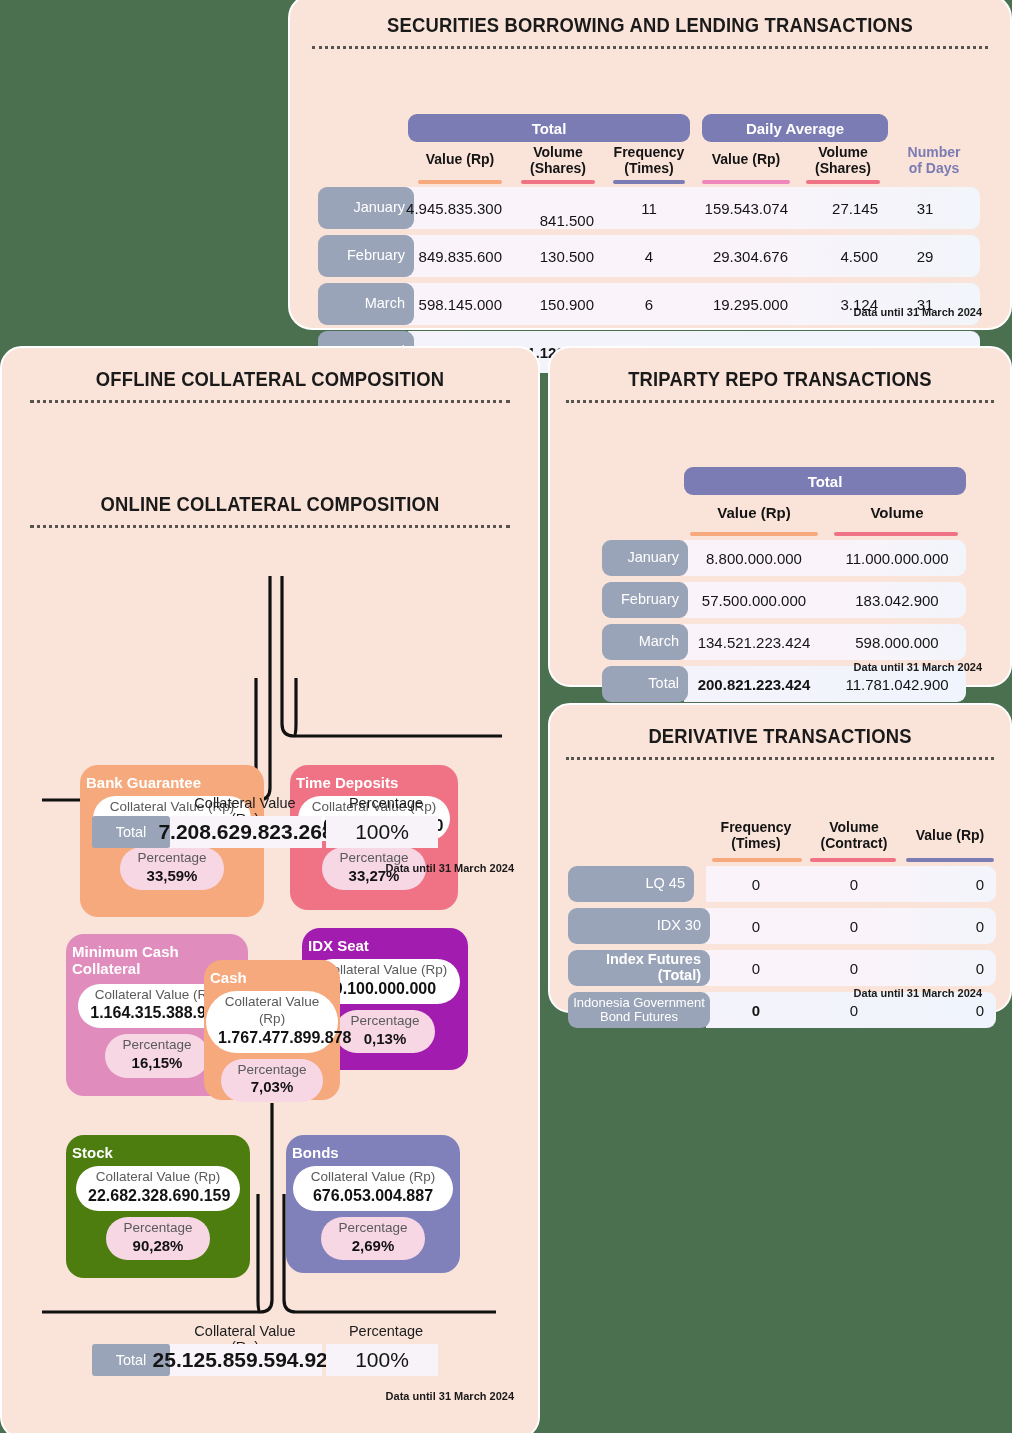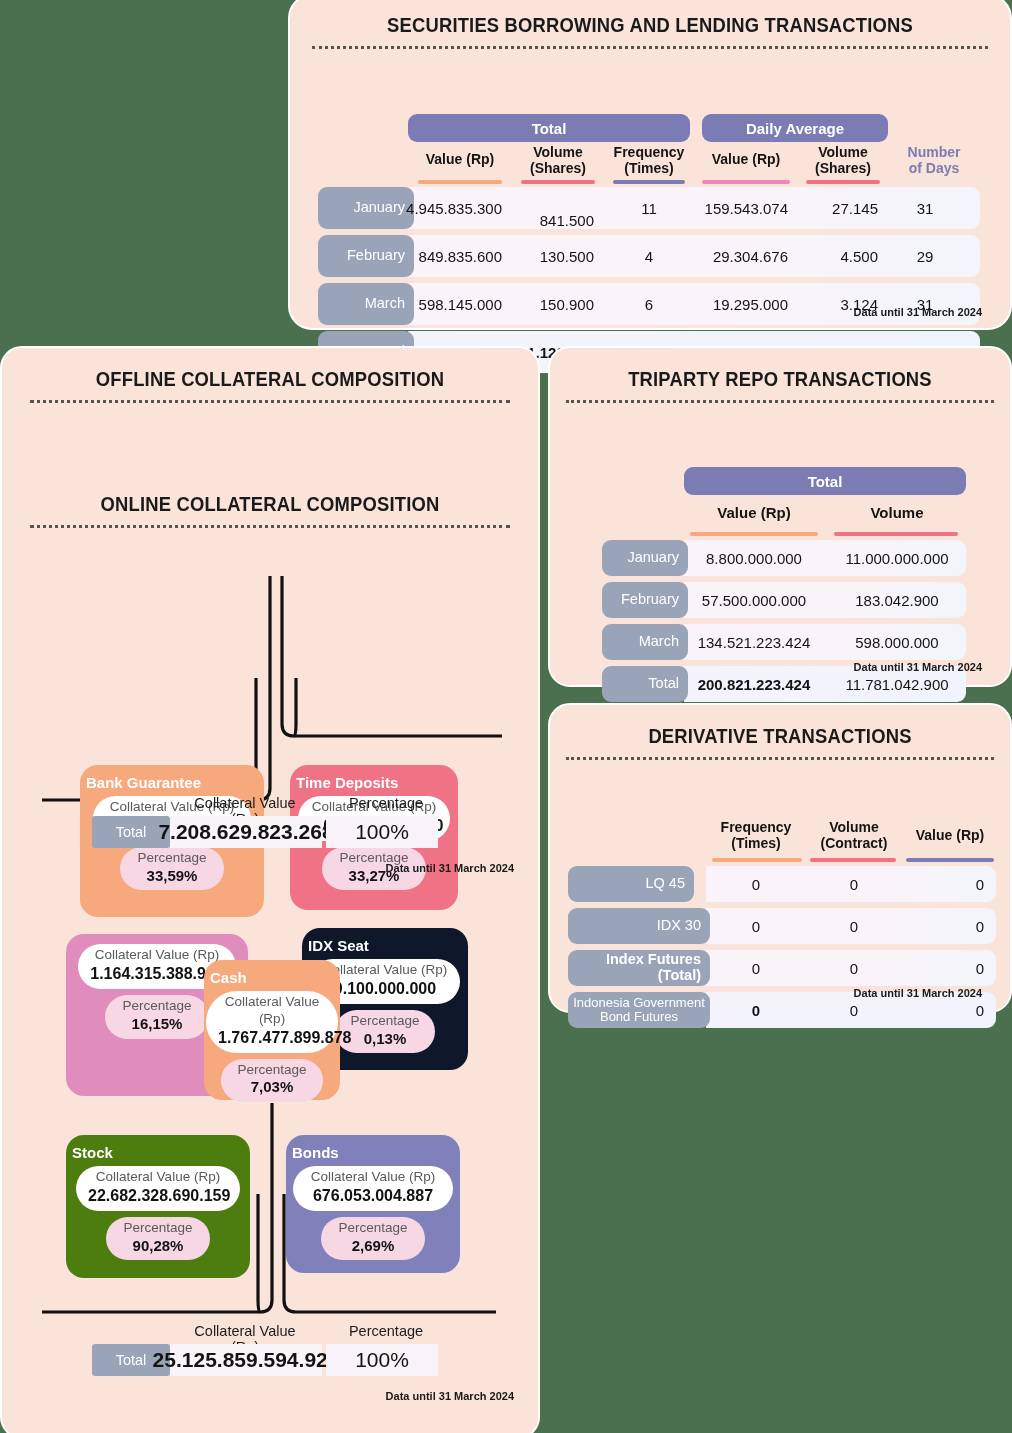--- a/index.html
+++ b/index.html
@@ -270,31 +270,32 @@
         <div class="pill-label">Collateral Value  (Rp)</div>
         <div class="pill-value">3.613.626.539.280</div>
       </div>
       <div class="pill pink" style="width:104px;">
         <div class="pill-label">Percentage</div>
         <div class="pill-value">33,27%</div>
       </div>
     </div>
 
     <div class="cbox" style="left:64px; top:586px; width:182px; height:162px; background:#e08cbd;">
+      <div class="cbox-title">Minimum Cash Collateral</div>
       <div class="pill white" style="width:158px; margin-top:2px;">
         <div class="pill-label">Collateral Value  (Rp)</div>
         <div class="pill-value">1.164.315.388.988</div>
       </div>
       <div class="pill pink" style="width:104px;">
         <div class="pill-label">Percentage</div>
         <div class="pill-value">16,15%</div>
       </div>
     </div>
 
-    <div class="cbox" style="left:300px; top:580px; width:166px; height:142px; background:#0f172a;">
+    <div class="cbox" style="left:300px; top:580px; width:166px; height:142px; background:#a21caf;">
       <div class="cbox-title">IDX Seat</div>
       <div class="pill white" style="width:150px;">
         <div class="pill-label">Collateral Value  (Rp)</div>
         <div class="pill-value">9.100.000.000</div>
       </div>
       <div class="pill pink" style="width:100px;">
         <div class="pill-label">Percentage</div>
         <div class="pill-value">0,13%</div>
       </div>
     </div>

